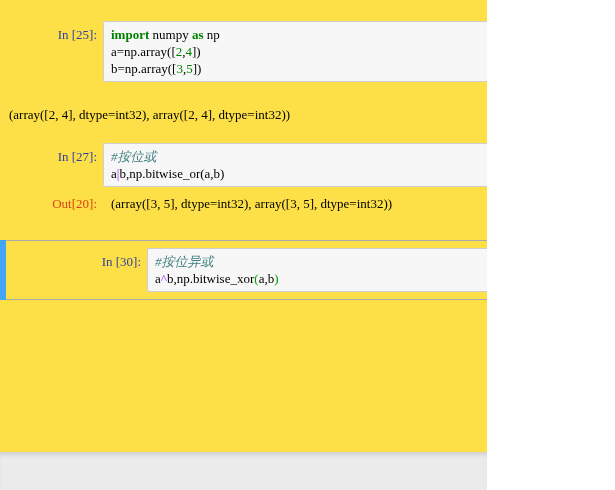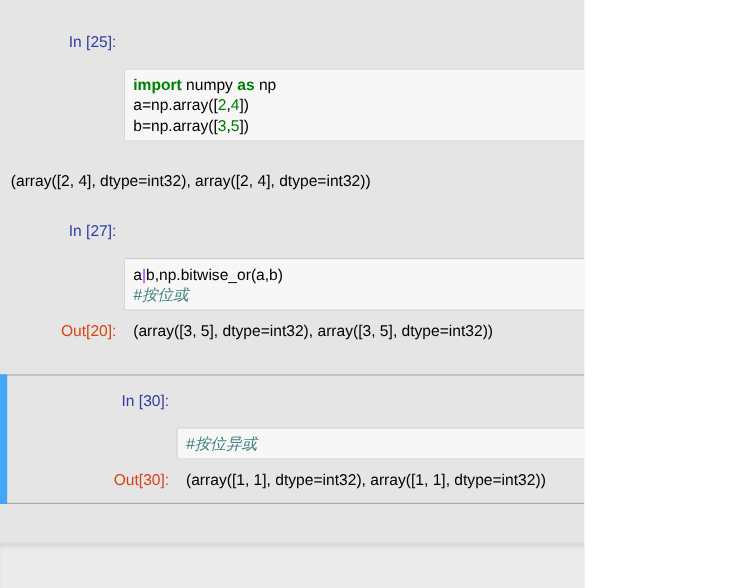--- a/index.html
+++ b/index.html
@@ -1,35 +1,35 @@
 <!DOCTYPE html>
 <html style="--in_prompt: #303F9F; --out_prompt: #D84315; --keyword: #008000; --number: #008000; --comment: #408080; --operator: #AA22FF; --matched_bracket: #00A000; --selected_bar: #42A5F5; --selected_border: #ababab; --input_bg: #f7f7f7; --input_border: #cfcfcf; --footer_bg: #ebebeb;"><head>
 <meta charset="utf-8">
 <style>
   html,body{margin:0;padding:0;background:#fff;}
   .page{
-    position:relative;width:487px;height:490px;overflow:hidden;background:#e5e5e5;
-    font-family:Liberation Sans, sans-serif;
+    position:relative;width:487px;height:490px;overflow:hidden;background:#fde047;
+    font-family:Liberation Serif, serif;
     font-size:13px;color:#000;
   }
   #cells{padding-top:13px;}
   .cell{position:relative;padding:7px 0;border:1px solid transparent;border-right:none;}
   .cell.selected{border-color:var(--selected_border);padding-left:44px;}
   .sel-bar{position:absolute;left:-1px;top:-1px;bottom:-1px;width:6px;background:var(--selected_bar);}
   .input-area{display:flex;align-items:flex-start;}
   .prompt{
     flex:0 0 102px;width:102px;box-sizing:border-box;text-align:right;
     padding:5px 6px 0 0;white-space:pre;user-select:none;line-height:17px;
   }
   .in-prompt{color:var(--in_prompt);}
   .out-prompt{color:var(--out_prompt);}
   .input-box{
     flex:1;background:var(--input_bg);border:1px solid var(--input_border);
     border-right:none;border-radius:2px 0 0 2px;padding:4px 0 4px 7px;
-    min-height:17px;cursor:text;margin-top:36px;
+    min-height:17px;cursor:text;
   }
   .code-line{line-height:17px;white-space:pre;}
   .output-area{display:flex;margin-top:3px;}
   .out-text{flex:1;padding:5px 0 4px 8px;line-height:17px;white-space:pre;}
   .tk-kw{color:var(--keyword);font-weight:bold;}
   .tk-num{color:var(--number);}
   .tk-com{color:var(--comment);font-style:italic;}
   .tk-op{color:var(--operator);}
   .tk-mb{color:var(--matched_bracket);}
   .tk-pl{color:#000;}
@@ -58,39 +58,36 @@
         <div class="input-area">
         </div>
         <div class="output-area">
           <div class="out-text">(array([2, 4], dtype=int32), array([2, 4], dtype=int32))</div>
         </div>
       </div>
       <div class="cell">
         <div class="input-area">
           <div class="prompt in-prompt">In [27]:</div>
           <div class="input-box">
+            <div class="code-line"><span class="tk-com">#按位或</span></div>
             <div class="code-line"><span class="tk-pl">a</span><span class="tk-op">|</span><span class="tk-pl">b,np.bitwise_or(a,b)</span></div>
-            <div class="code-line"><span class="tk-com">#按位或</span></div>
           </div>
         </div>
         <div class="output-area">
           <div class="prompt out-prompt">Out[20]:</div>
           <div class="out-text">(array([3, 5], dtype=int32), array([3, 5], dtype=int32))</div>
         </div>
       </div>
       <div class="cell">
       </div>
       <div class="cell selected">
         <div class="sel-bar"></div>
         <div class="input-area">
           <div class="prompt in-prompt">In [30]:</div>
           <div class="input-box">
             <div class="code-line"><span class="tk-com">#按位异或</span></div>
+            <div class="code-line"><span class="tk-pl">a</span><span class="tk-op">^</span><span class="tk-pl">b,np.bitwise_xor</span><span class="tk-mb">(</span><span class="tk-pl">a,b</span><span class="tk-mb">)</span></div>
           </div>
-        </div>
-        <div class="output-area">
-          <div class="prompt out-prompt">Out[30]:</div>
-          <div class="out-text">(array([1, 1], dtype=int32), array([1, 1], dtype=int32))</div>
         </div>
       </div>
     </div>
   <div class="footer-strip"></div>
 </div>
 
 </body></html>

